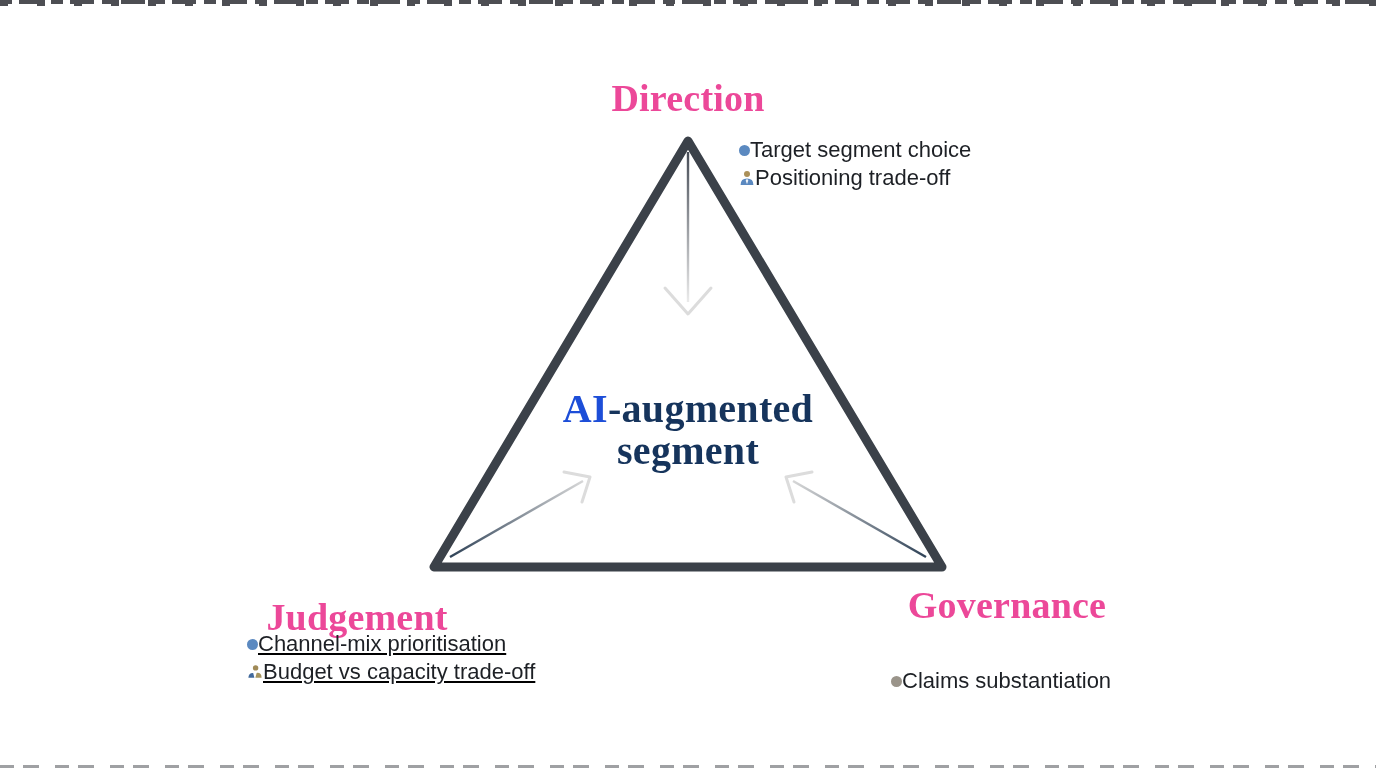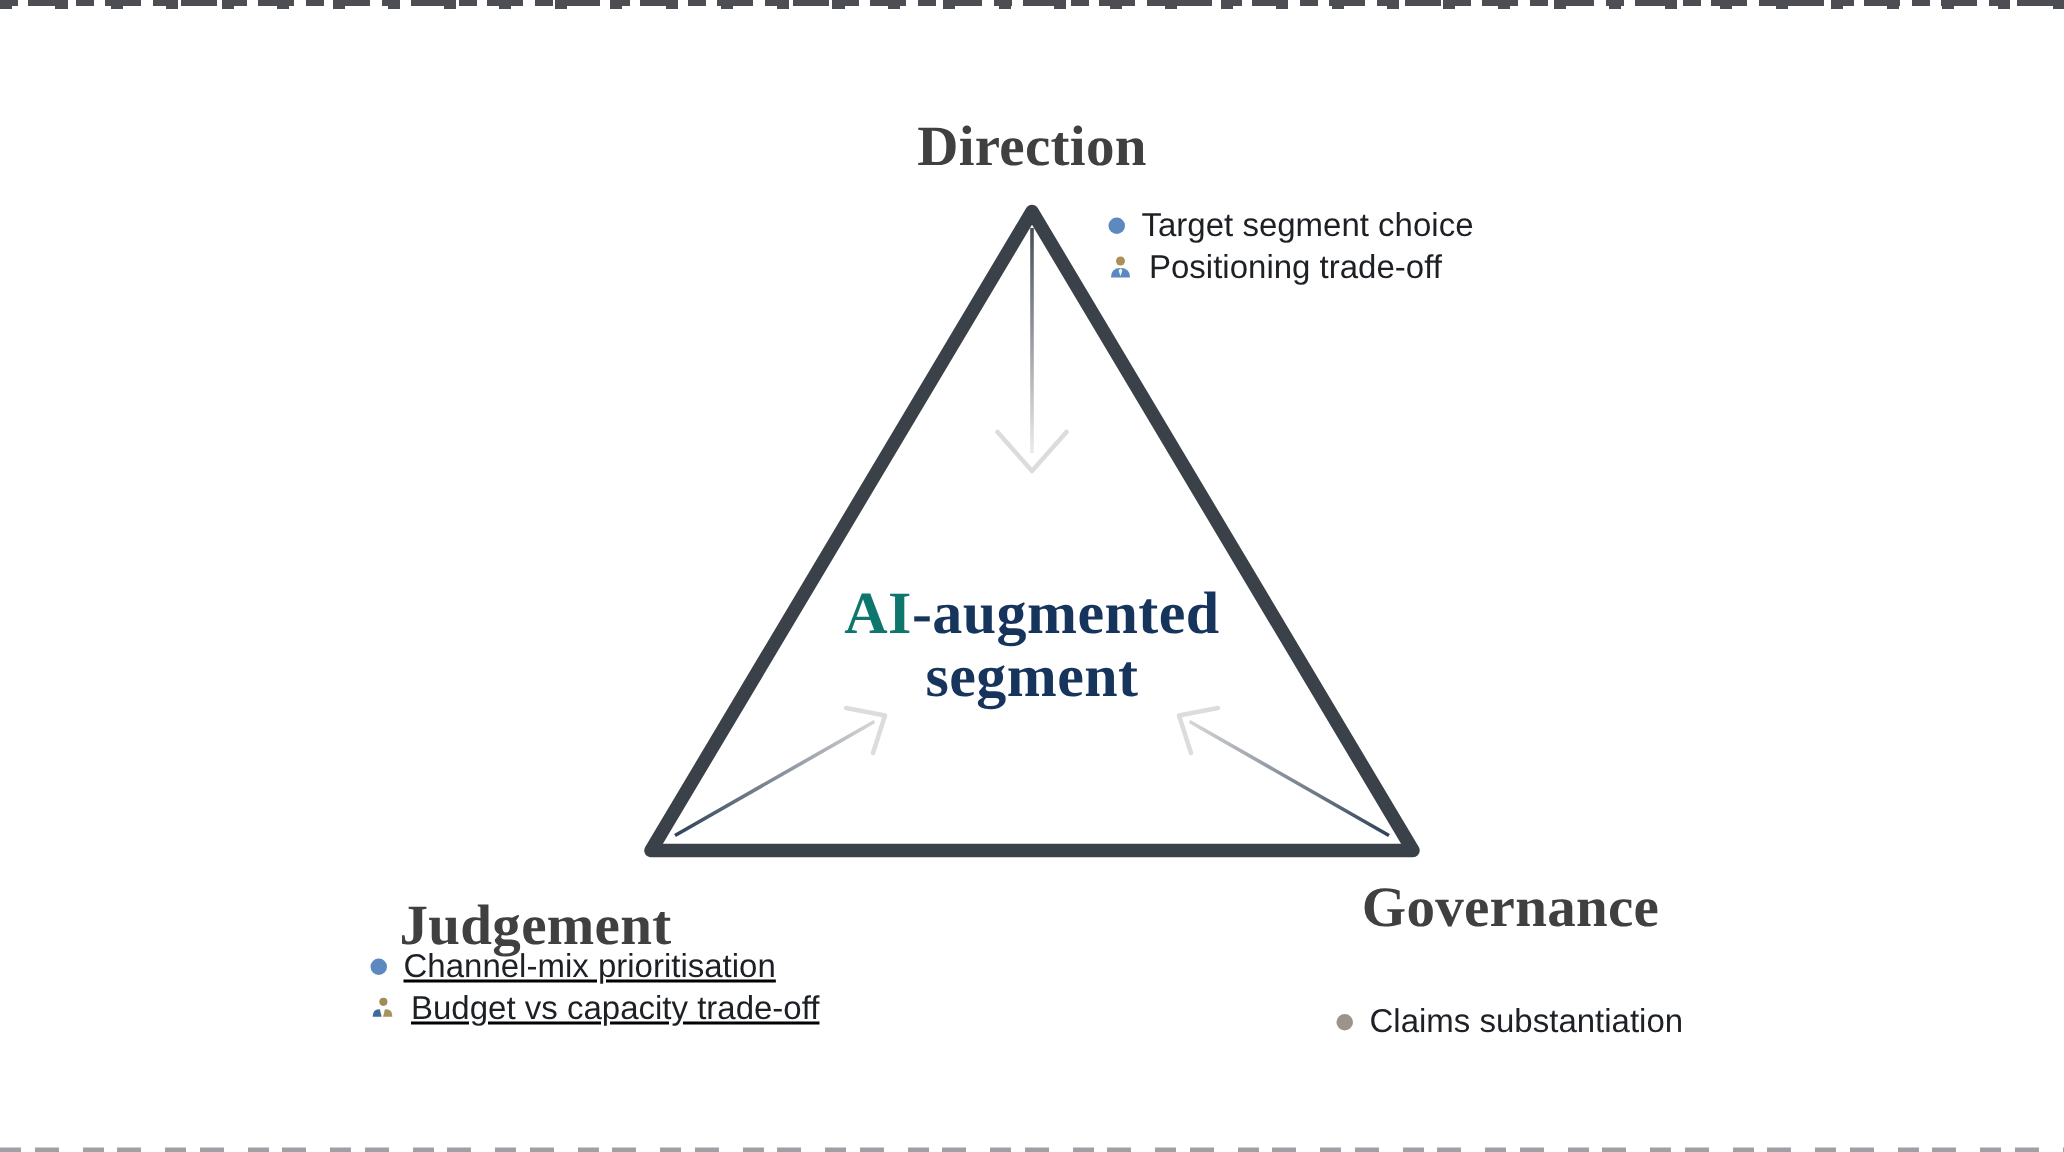--- a/index.html
+++ b/index.html
@@ -30,35 +30,35 @@
     background-size:auto 3px;
   }
   
   #diagram-svg{position:absolute;top:0;left:0;}
   
   .vertex-title{
     position:absolute;
     font-family:"Liberation Serif", serif;
     font-weight:700;
     font-size:38px;
-    color:#404040;
+    color:#ec4899;
     text-align:center;
     letter-spacing:.2px;
     white-space:nowrap;
   }
   .title-direction{top:76px;left:488px;width:400px;}
   .title-judgement{top:583px;left:207px;width:300px;margin-top:12px;}
   .title-governance{top:583px;left:857px;width:300px;text-align:center;}
   
   .bullet-list{position:absolute;}
   .list-direction{top:136px;left:739px;}
   .list-judgement{top:630px;left:247px;text-decoration:underline;}
   .list-governance{top:667px;left:891px;}
   .bullet-row{
-    display:flex;align-items:center;gap:11px;
+    display:flex;align-items:center;
     height:28px;
   }
   .bullet-label{
     font-size:22px;color:#1d2025;line-height:1;white-space:nowrap;
   }
   .dot{width:11px;height:11px;border-radius:50%;flex:0 0 auto;}
   .dot-blue{background:#5b89c0;}
   .dot-taupe{background:#9a948a;}
   .icon-box{width:16px;height:16px;flex:0 0 auto;display:flex;align-items:center;justify-content:center;}
   .checkbox{
@@ -66,21 +66,21 @@
     display:flex;align-items:center;justify-content:center;flex:0 0 auto;
   }
   
   .center-label{
     position:absolute;top:388px;left:488px;width:400px;
     font-family:"Liberation Serif", serif;
     font-weight:700;font-size:40px;line-height:1.05;
     text-align:center;color:#16345c;
     letter-spacing:.3px;
   }
-  .center-label .hl{color:#0f766e;}
+  .center-label .hl{color:#1d4ed8;}
 </style>
 </head>
 <body>
 
 <div id="stage">
 
   <div class="artifact artifact-top"></div>
   <div class="artifact artifact-bottom"></div>
 
   <svg id="diagram-svg" width="1376" height="768" viewBox="0 0 1376 768">

